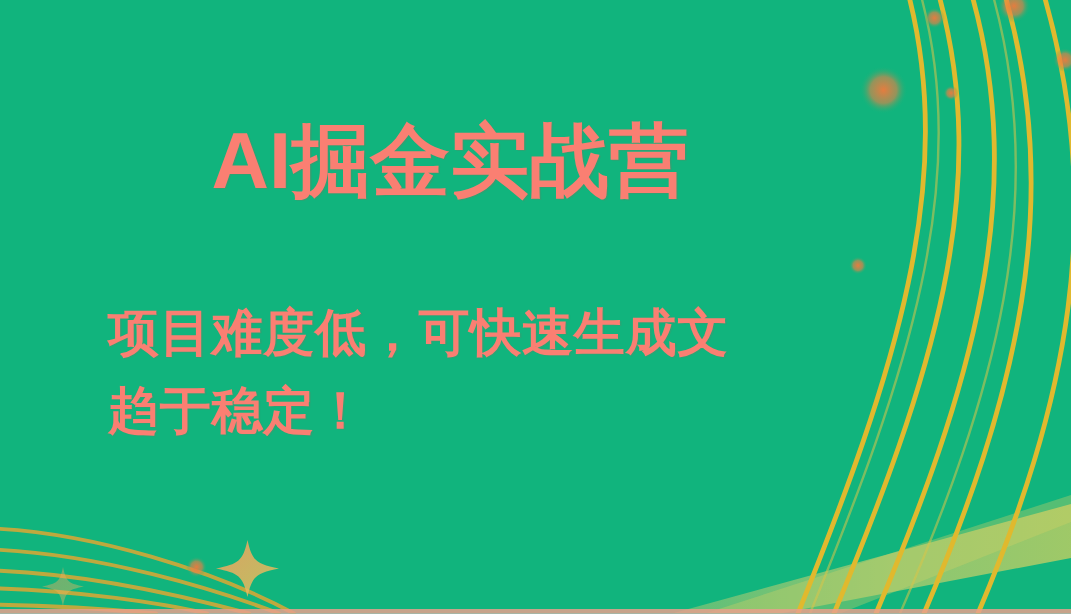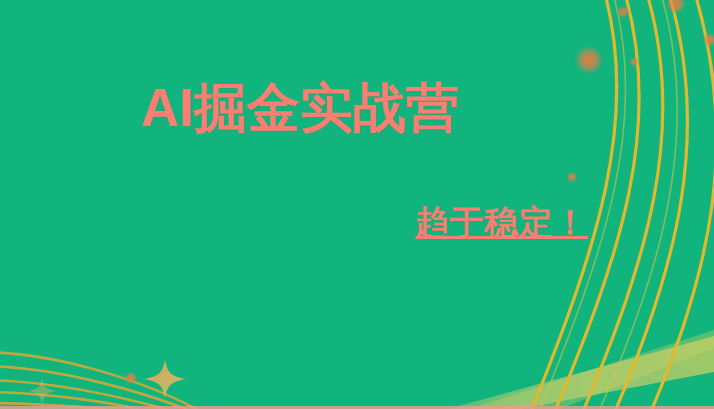--- a/index.html
+++ b/index.html
@@ -54,21 +54,21 @@
     color: #fa7f72;
     letter-spacing: 0.5px;
     text-shadow: 1px 1px 0 rgba(180,90,80,0.15);
   }
   .sub-line {
     display: block;
     white-space: nowrap;
   }
   .sub-line.l1 { text-align: left; }
   .sub-line.l2 { text-align: left; }
-  .sub-line.l3 { text-align: right; text-decoration: underline; }
+  .sub-line.l3 { text-align: left; }
   .bottom-edge {
     position: absolute;
     left: 0;
     bottom: 0;
     width: 714px;
     height: 3px;
     background: #e8a08c;
     opacity: 0.85;
   }
 </style>
@@ -138,18 +138,19 @@
       <circle cx="572" cy="177" r="6" fill="url(#dotGrad)"></circle>
       <circle cx="131" cy="378" r="7" fill="url(#dotGrad)"></circle>
       <circle cx="710" cy="40" r="8" fill="url(#dotGrad)"></circle>
     </g>
   </svg>
 
   <div class="text-layer">
     <div id="title">AI掘金实战营</div>
 
     <div id="subtitle">
+      <span class="sub-line l1">项目难度低，可快速生成文</span>
       <span class="sub-line l3">趋于稳定！</span>
     </div>
   </div>
 
   <div class="bottom-edge"></div>
 </div>
 
 </body></html>

